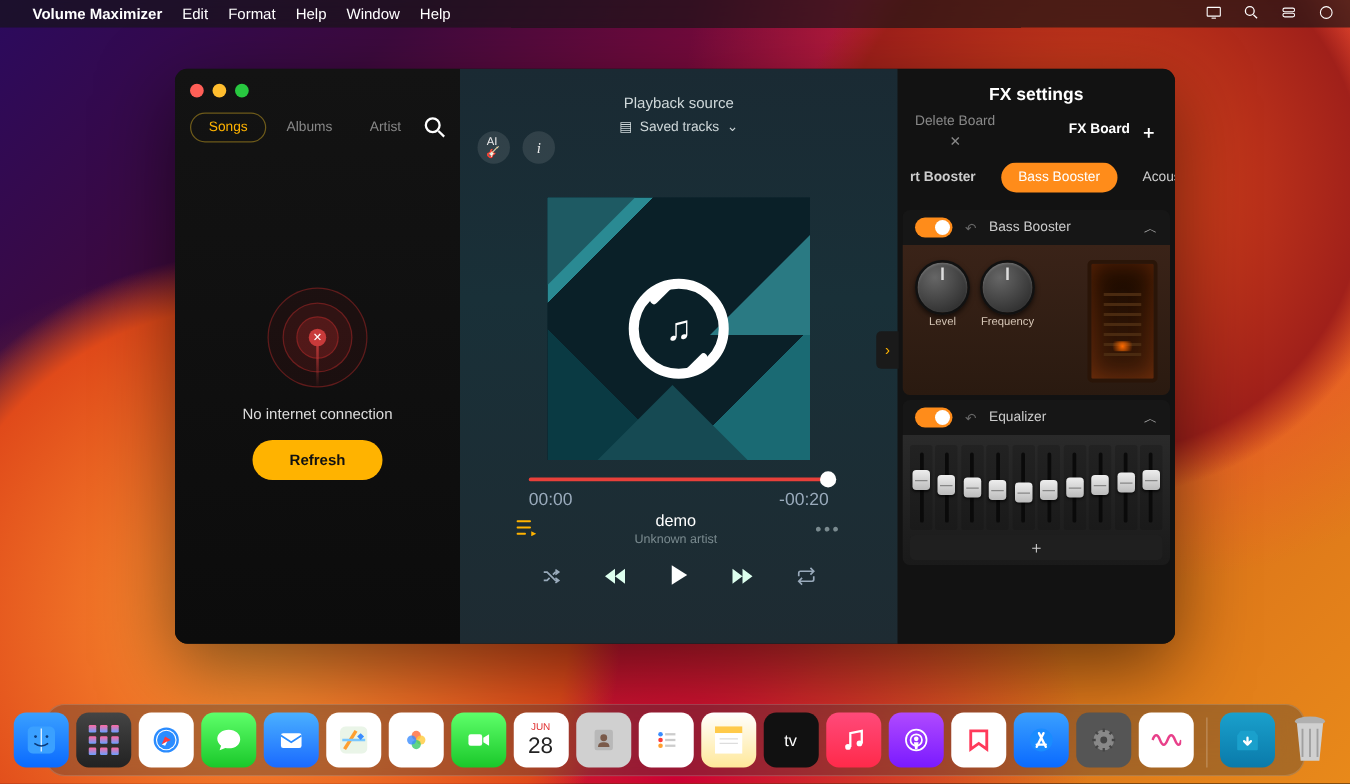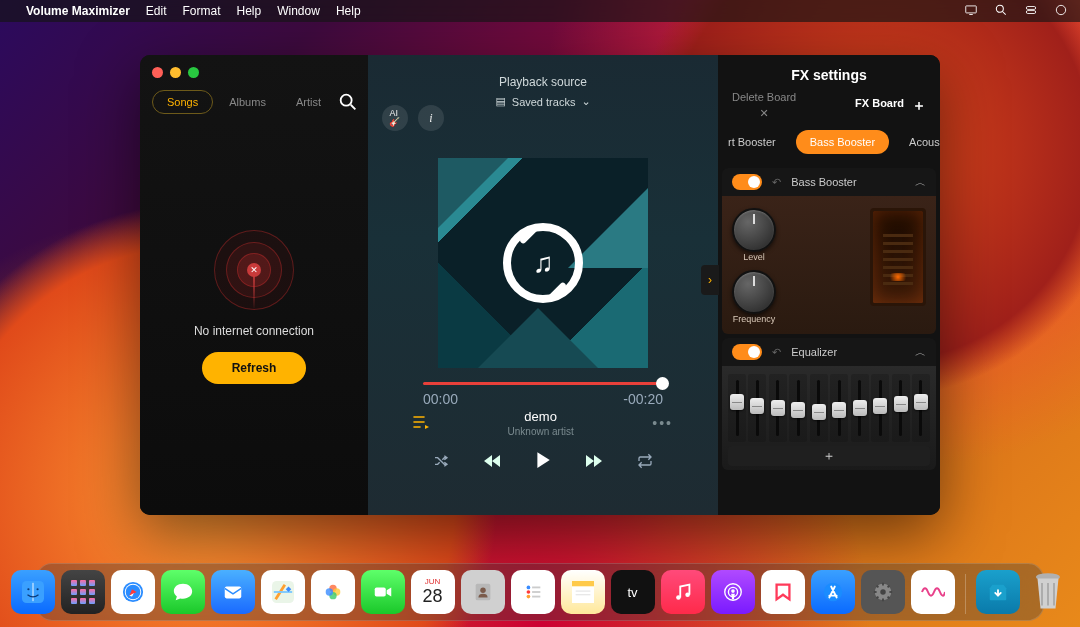--- a/index.html
+++ b/index.html
@@ -81,32 +81,32 @@
   .side-expand{position:absolute;right:-1px;top:210px;width:18px;height:30px;background:#1a1a1a;border-radius:4px 0 0 4px;display:flex;align-items:center;justify-content:center;color:#ffb300;font-size:12px;}
   
   
   .right-panel{width:222px;background:#121212;color:#ccc;display:flex;flex-direction:column;font-size:11px;}
   .fx-title{color:#fff;font-size:14px;font-weight:600;text-align:center;padding:12px 0 8px;}
   .fx-head{display:flex;justify-content:space-between;align-items:center;padding:0 14px 10px;}
   .fx-head .del{color:#888;font-size:11px;display:flex;align-items:center;gap:4px;flex-direction:column;}
   .fx-head .board{color:#fff;font-size:11px;font-weight:600;display:flex;gap:8px;}
   .cats{display:flex;gap:6px;padding:0 6px 10px;overflow:hidden;white-space:nowrap;}
   .cat{padding:6px 14px;border-radius:15px;background:transparent;color:#ccc;}
-  .cat.partial{padding-left:4px;}
+  .cat.partial{padding-left:4px;font-weight:bold;}
   .cat.active{background:#ff8c1a;color:#fff;}
   .fx-module{margin:4px 4px 0;border-radius:6px;overflow:hidden;}
   .fx-mod-head{background:#161616;display:flex;align-items:center;padding:6px 10px;gap:10px;}
   .toggle{width:30px;height:16px;background:#ff8c1a;border-radius:8px;position:relative;}
   .toggle .knob{position:absolute;left:2px;top:2px;width:12px;height:12px;background:#fff;border-radius:50%;}
   .toggle.on .knob{left:16px;}
   .undo-ic{color:#666;font-size:11px;}
   .fx-mod-name{color:#ccc;font-size:11px;}
   .chev{margin-left:auto;color:#aaa;font-size:11px;}
   .knob-panel{background:linear-gradient(#3a2318,#2a1a10);padding:12px 10px 10px;display:flex;gap:12px;align-items:flex-start;}
-  .knob-col{display:flex;flex-direction:column;gap:8px;}
+  .knob-col{display:flex;gap:8px;}
   .dial{width:44px;height:44px;border-radius:50%;background:radial-gradient(circle at 35% 30%,#666,#222);border:2px solid #111;position:relative;box-shadow:0 2px 4px rgba(0,0,0,0.6), inset 0 1px 2px rgba(255,255,255,0.2);}
   .dial::after{content:"";position:absolute;left:50%;top:4px;width:2px;height:10px;background:#ddd;transform:translateX(-50%);}
   .dial-label{color:#d8c8b8;font-size:9px;text-align:center;}
   .vu{width:56px;height:98px;background:linear-gradient(#1a0a00,#3a1a08);border:3px solid #2a1508;border-radius:4px;margin-left:auto;position:relative;box-shadow:inset 0 0 20px rgba(255,100,20,0.3);}
   .vu::before{content:"";position:absolute;left:10px;right:10px;top:18px;bottom:18px;background:repeating-linear-gradient(0deg,#4a2a10 0 3px,transparent 3px 8px);}
   .vu::after{content:"";position:absolute;left:14px;right:14px;bottom:22px;height:8px;background:radial-gradient(circle,#ff6a00 0%,transparent 70%);}
   .eq-panel{background:linear-gradient(#2a2a2a,#1a1a1a);padding:8px 6px 4px;}
   .sliders{display:flex;justify-content:space-between;gap:1px;}
   .slider{width:18px;height:68px;background:linear-gradient(#222,#1a1a1a);position:relative;border-radius:2px;display:flex;justify-content:center;}
   .slider .track{position:absolute;top:6px;bottom:6px;width:3px;background:#0a0a0a;border-radius:2px;}

